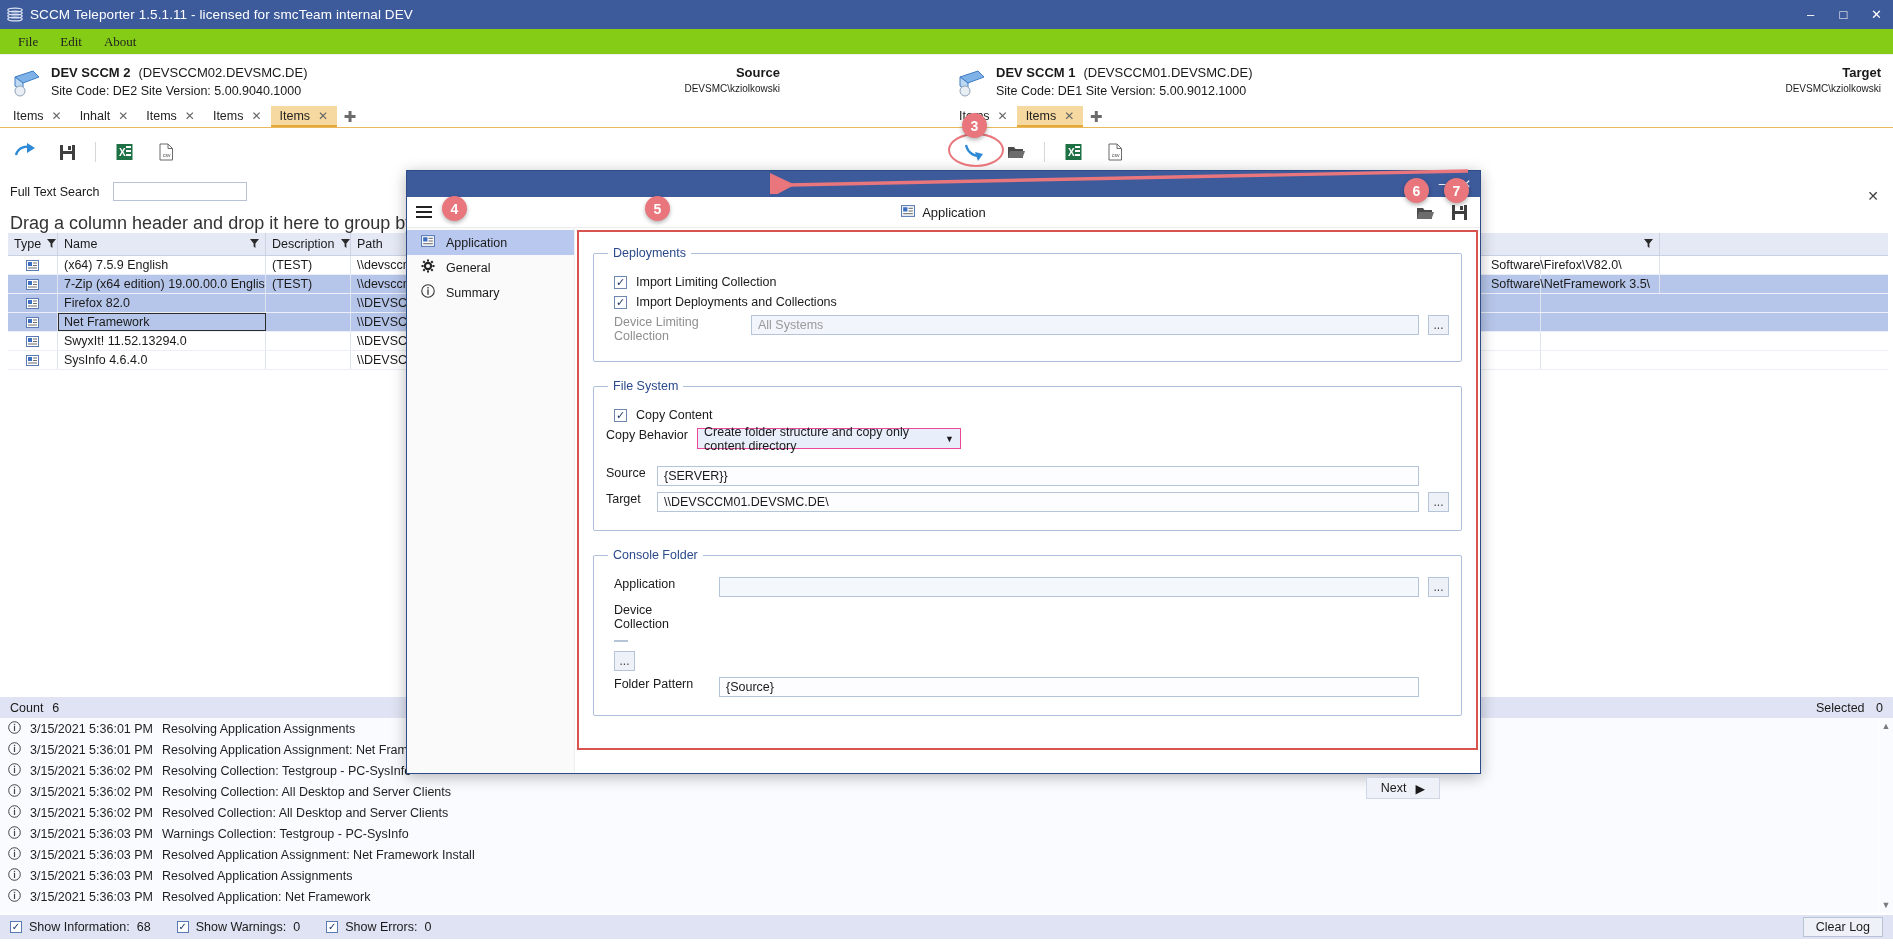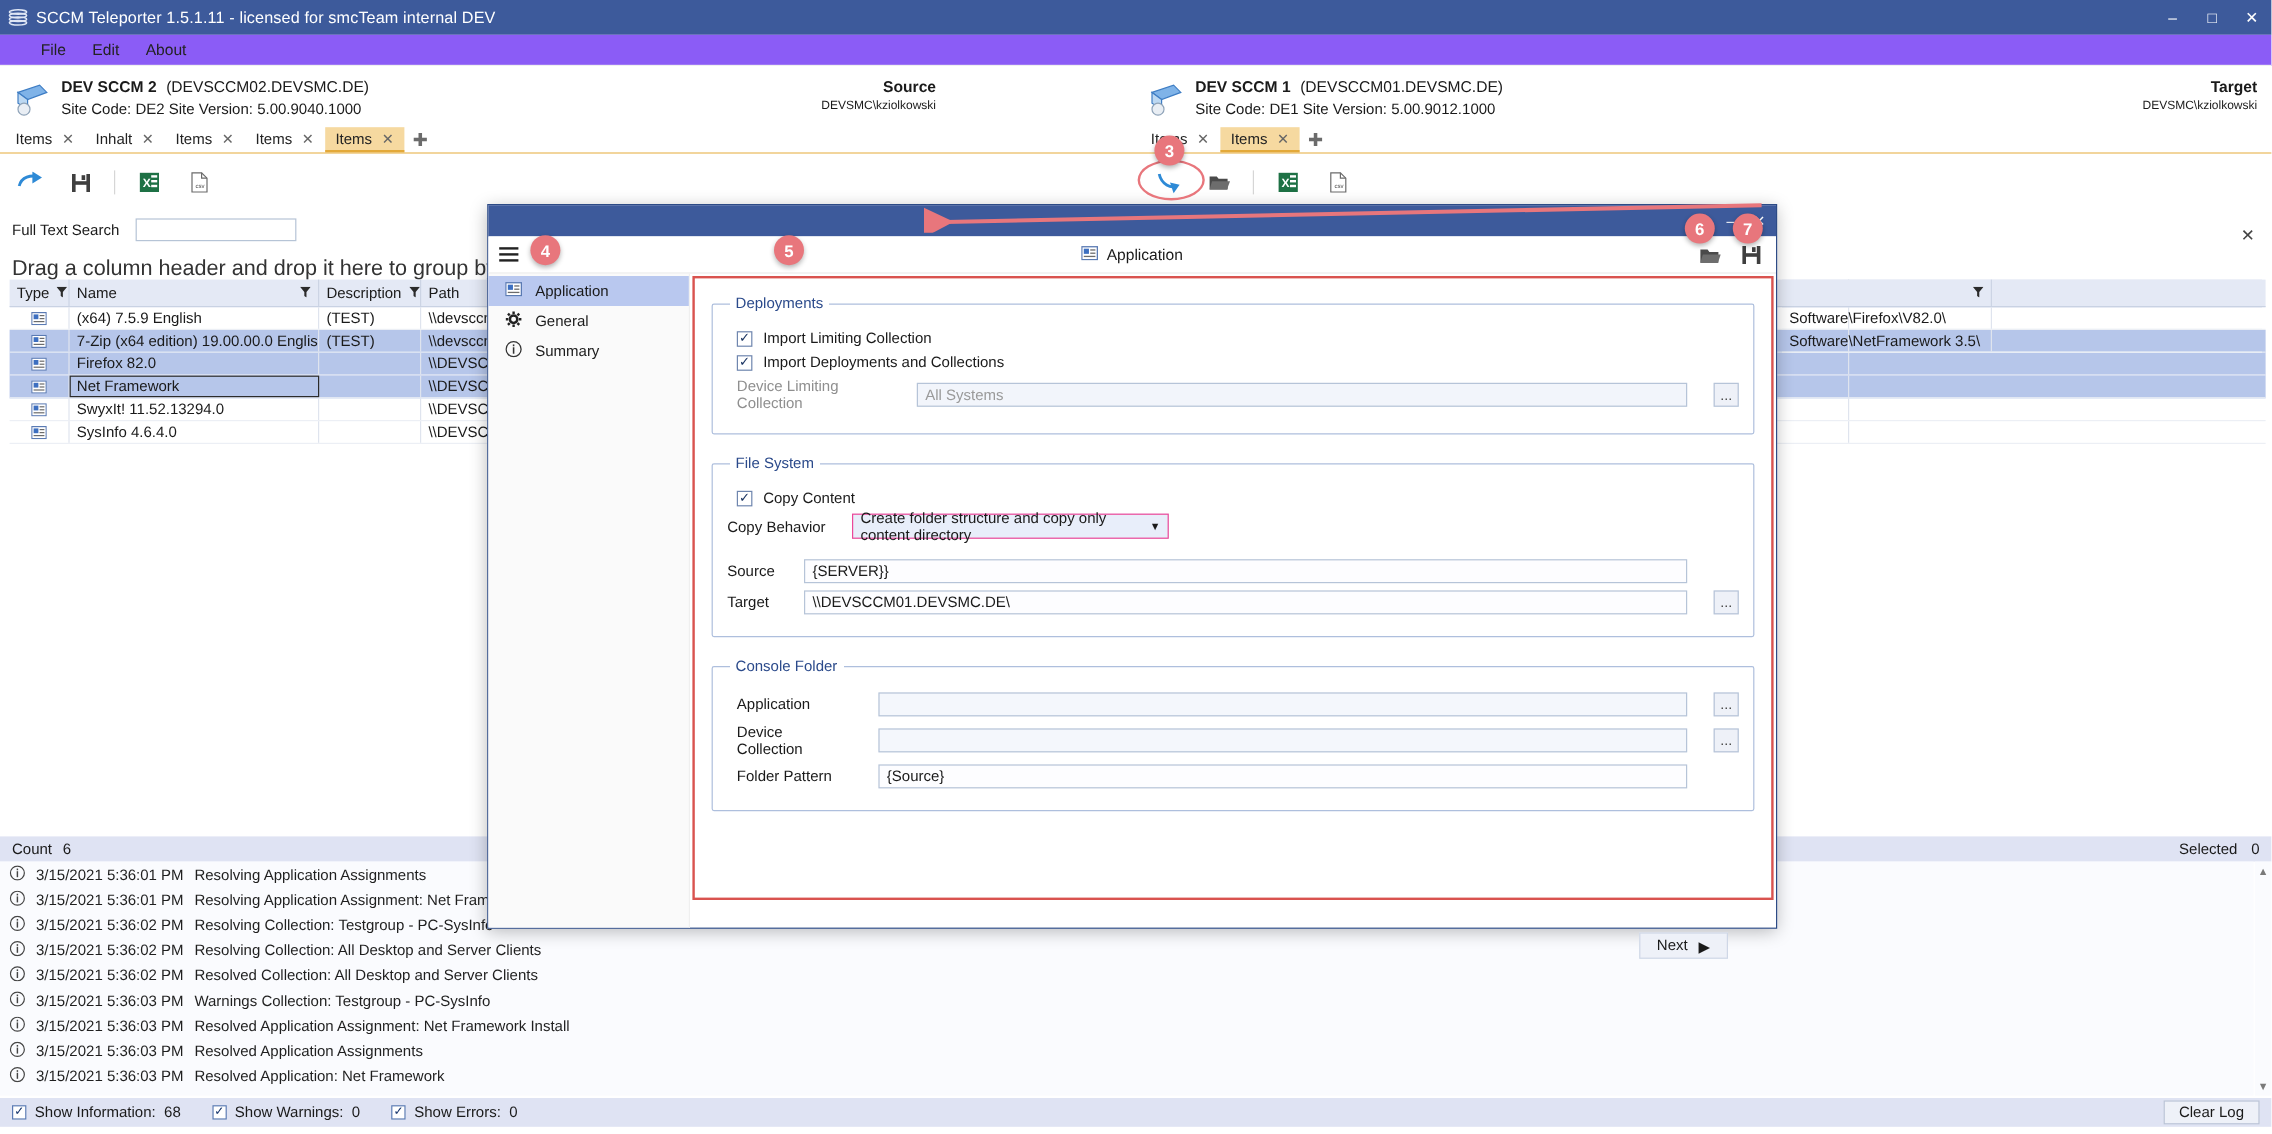--- a/index.html
+++ b/index.html
@@ -18,22 +18,23 @@
     display:flex; align-items:center; color:#fff;
   }
   .titlebar .app-logo { width:30px; height:29px; display:flex; align-items:center; justify-content:center; }
   .titlebar .title-text { font-size:13.5px; letter-spacing:.1px; }
   .win-btns { position:absolute; right:0; top:0; height:29px; display:flex; }
   .win-btn { width:33px; height:29px; display:flex; align-items:center; justify-content:center; color:#fff; font-size:13px; }
 
   
   .menubar {
     position:absolute; left:0; top:29px; width:1893px; height:26px;
-    background:#8b5cf6; display:flex; align-items:center; padding-left:24px; gap:2px;
+    background:#84cc16; display:flex; align-items:center; padding-left:8px; gap:2px;
     border-bottom:1px solid #f0f0f0;
+    font-family:Liberation Serif, serif;
   }
   .menu-item { padding:3px 10px; font-size:13px; color:#222; }
 
   
   .srv-strip { position:absolute; left:0; top:55px; width:1893px; height:57px; background:#fff; }
   .srv-block { position:absolute; display:flex; align-items:center; gap:9px; }
   .srv-ico { width:32px; height:34px; display:block; }
   .srv-lines { line-height:1.35; }
   .srv-l1 { font-size:13px; }
   .srv-l1 b { font-weight:bold; }
@@ -110,21 +111,21 @@
 
   .dlg-body { display:flex; height:calc(100% - 57px); }
   .dlg-nav { width:168px; background:#fafafa; padding-top:2px; border-right:1px solid #efefef; }
   .nav-item { display:flex; align-items:center; gap:11px; height:25px; padding:0 14px; font-size:12.5px; }
   .nav-item.active { background:#b9c8ef; }
   .dlg-pane { flex:1; position:relative; padding:6px 10px 0 10px; }
   .redbox { position:absolute; border:2px solid #d9534f; }
 
   fieldset.grp { border:1px solid #aebfdd; border-radius:2px; margin:0 8px 17px 8px; padding:9px 12px 12px 12px; }
   fieldset.grp > legend { font-size:12.5px; color:#2b4a8b; padding:0 5px; margin-left:2px; }
-  .frow { display:flex; align-items:center; gap:22px; margin:6px 0; }
+  .frow { display:flex; align-items:flex-start; gap:9px; margin:6px 0; }
   .frow .lbl { font-size:12.5px; }
   .frow .lbl.dim { color:#8f8f8f; }
   .chkline { display:flex; align-items:center; gap:9px; margin:6px 0 6px 8px; font-size:12.5px; }
   .cbx2 { width:13px; height:13px; border:1px solid #6f86ae; background:#fff;
           display:inline-flex; align-items:center; justify-content:center; }
   .cbx2.on::after { content:"✓"; font-size:11px; line-height:1; color:#16305f; }
   .tinput { height:20px; border:1px solid #b6c4d8; background:#fdfdff; font-size:12.5px;
             display:flex; align-items:center; padding:0 6px; }
   .tinput.dim { background:#f2f5fb; color:#9a9a9a; }
   .tinput.empty { background:#f4f7fc; }
@@ -737,21 +738,21 @@
         </div>
       </fieldset>
 
       <fieldset class="grp">
         <legend>Console Folder</legend>
         <div class="frow" style="margin-left:8px;">
           <span class="lbl" style="width:96px;">Application</span>
           <span class="tinput empty" style="flex:1;"></span>
           <span class="ellip">...</span>
         </div>
-        <div class="frow" style="margin-left:8px;">
+        <div class="frow" style="margin-left:8px;flex-direction:column;">
           <span class="lbl" style="width:96px;">Device Collection</span>
           <span class="tinput empty" style="flex:1;"></span>
           <span class="ellip">...</span>
         </div>
         <div class="frow" style="margin-left:8px;">
           <span class="lbl" style="width:96px;">Folder Pattern</span>
           <span class="tinput" style="flex:1;">{Source}</span>
           <span style="width:21px;"></span>
         </div>
       </fieldset>

